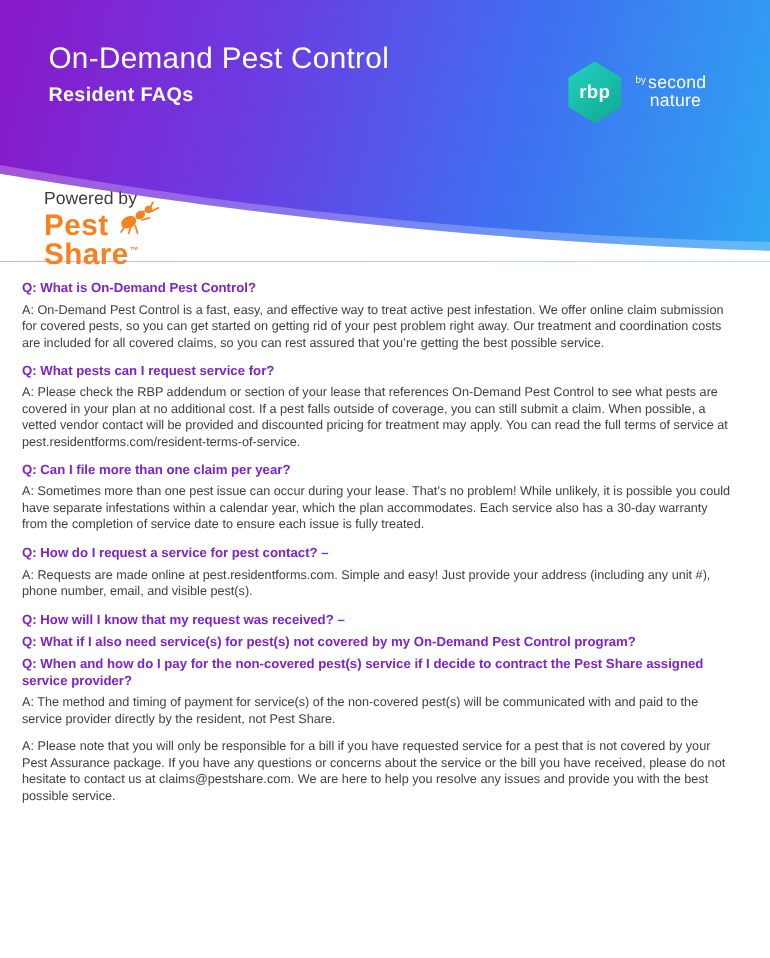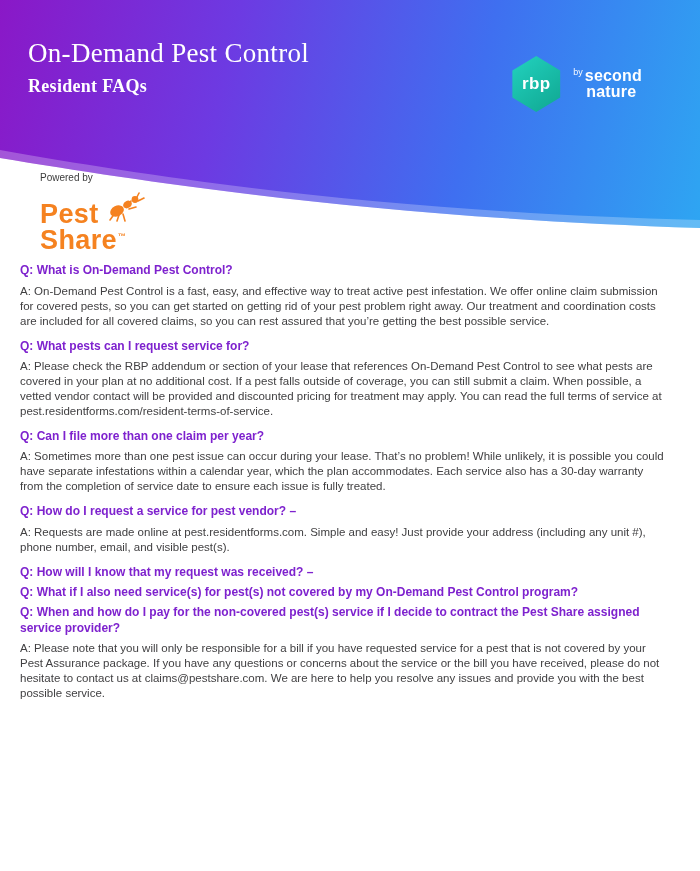--- a/index.html
+++ b/index.html
@@ -5,41 +5,41 @@
   * { box-sizing: border-box; }
   html,body { margin:0; padding:0; background:#ffffff; }
   body { font-family: "Liberation Sans", "DejaVu Sans", sans-serif; }
   .page { position:relative; width:700px; height:871px; margin:0 auto; background:#fff; overflow:hidden; }
 
   
   .hero {
     position:relative; width:700px; height:238px;
     background: linear-gradient(103deg, #8a18c7 0%, #6d3ae2 32%, #3f6ff0 66%, #2ea6f2 100%);
   }
-  .hero-text { position:absolute; top:38px; left:28px; color:#fff;font-family:Liberation Serif, serif; }
+  .hero-text { position:absolute; top:38px; left:44px; color:#fff; }
   .hero-text h1 { margin:0; font-size:27px; font-weight:500; letter-spacing:0.3px; }
   .hero-text h2 { margin:7px 0 0 0; font-size:18px; font-weight:800; letter-spacing:0.3px; }
 
   .brand { position:absolute; top:56px; right:58px; display:flex; align-items:center; gap:11px; }
   .rbp-badge {
     width:52px; height:56px; display:flex; align-items:center; justify-content:center;
     background: linear-gradient(140deg, #23d3c0 0%, #0fa690 100%);
     clip-path: polygon(50% 0%, 96% 26%, 96% 74%, 50% 100%, 4% 74%, 4% 26%);
   }
   .rbp-badge span { color:#fff; font-weight:800; font-size:17px; letter-spacing:0.3px; }
   .sn-wordmark { color:#fff; line-height:1; }
   .sn-wordmark .by { font-size:9px; font-weight:400; vertical-align:top; margin-right:2px; opacity:0.95; }
-  .sn-wordmark .sn1, .sn-wordmark .sn2 { font-size:16px; font-weight:700; letter-spacing:0.2px; }
+  .sn-wordmark .sn1, .sn-wordmark .sn2 { font-size:16px; font-weight:400; letter-spacing:0.2px; }
   .sn-wordmark .row2 { margin-top:0; padding-left:13px; }
 
   .wave { position:absolute; left:0; bottom:0; width:700px; height:88px; display:block; }
 
   
   .powered { position:relative; margin:-66px 0 0 40px; width:170px; z-index:2; }
-  .powered-label { font-size:10px; color:#3b3b3b; margin-bottom:19px; }
+  .powered-label { font-size:16px; color:#3b3b3b; margin-bottom:3px; }
   .ps-words { position:relative; }
   .ps-word { color:#f58220; font-weight:800; font-size:27px; line-height:0.95; letter-spacing:0.4px; }
   .ps-word .tm { font-size:8px; font-weight:700; vertical-align:super; margin-left:1px; }
   .ant { position:absolute; left:66px; top:-12px; }
 
   
   .faqs { padding: 10px 36px 0 20px; }
   .faq { margin:0; }
   .q { color:#7e22ce; font-size:12px; font-weight:700; margin:0 0 5px 0; line-height:1.28; }
   .a { color:#414042; font-size:11.5px; font-weight:400; margin:0 0 10px 0; line-height:15px; }
@@ -102,30 +102,31 @@
     </section>
     <section class="faq">
       <h3 class="q">Q: What pests can I request service for?</h3>
       <p class="a">A: Please check the RBP addendum or section of your lease that references On-Demand Pest Control to see what pests are covered in your plan at no additional cost. If a pest falls outside of coverage, you can still submit a claim. When possible, a vetted vendor contact will be provided and discounted pricing for treatment may apply. You can read the full terms of service at pest.residentforms.com/resident-terms-of-service.</p>
     </section>
     <section class="faq">
       <h3 class="q">Q: Can I file more than one claim per year?</h3>
       <p class="a">A: Sometimes more than one pest issue can occur during your lease. That’s no problem! While unlikely, it is possible you could have separate infestations within a calendar year, which the plan accommodates. Each service also has a 30-day warranty from the completion of service date to ensure each issue is fully treated.</p>
     </section>
     <section class="faq">
-      <h3 class="q">Q: How do I request a service for pest vendor? –</h3>
+      <h3 class="q">Q: How do I request a service for pest contact? –</h3>
       <p class="a">A: Requests are made online at pest.residentforms.com. Simple and easy! Just provide your address (including any unit #), phone number, email, and visible pest(s).</p>
     </section>
     <section class="faq">
       <h3 class="q">Q: How will I know that my request was received? –</h3>
     </section>
     <section class="faq">
       <h3 class="q">Q: What if I also need service(s) for pest(s) not covered by my On-Demand Pest Control program?</h3>
     </section>
     <section class="faq">
       <h3 class="q">Q: When and how do I pay for the non-covered pest(s) service if I decide to contract the Pest Share assigned service provider?</h3>
+      <p class="a">A: The method and timing of payment for service(s) of the non-covered pest(s) will be communicated with and paid to the service provider directly by the resident, not Pest Share.</p>
     </section>
     <section class="faq">
       <p class="a">A: Please note that you will only be responsible for a bill if you have requested service for a pest that is not covered by your Pest Assurance package. If you have any questions or concerns about the service or the bill you have received, please do not hesitate to contact us at claims@pestshare.com. We are here to help you resolve any issues and provide you with the best possible service.</p>
     </section>
   </main>
 
 </div>
 
 </body></html>

